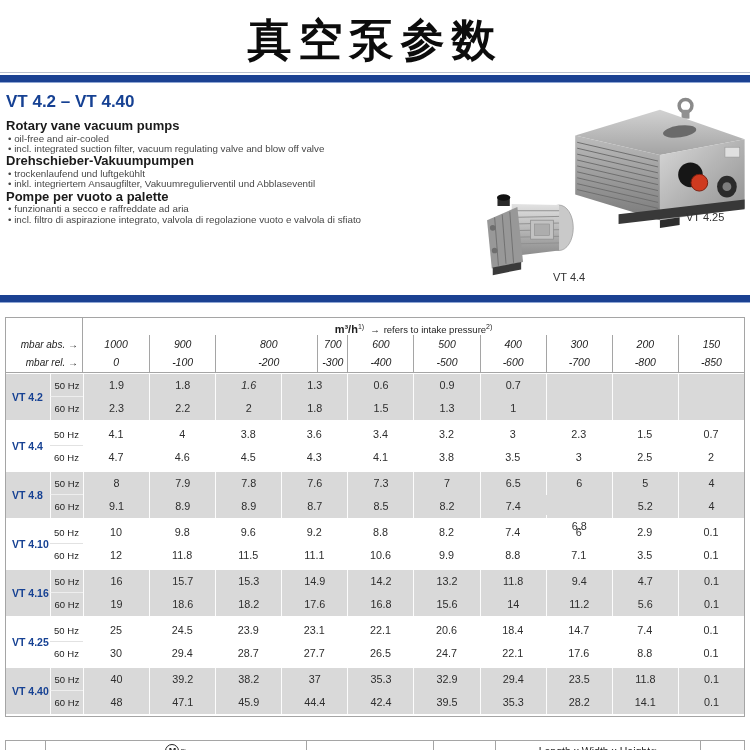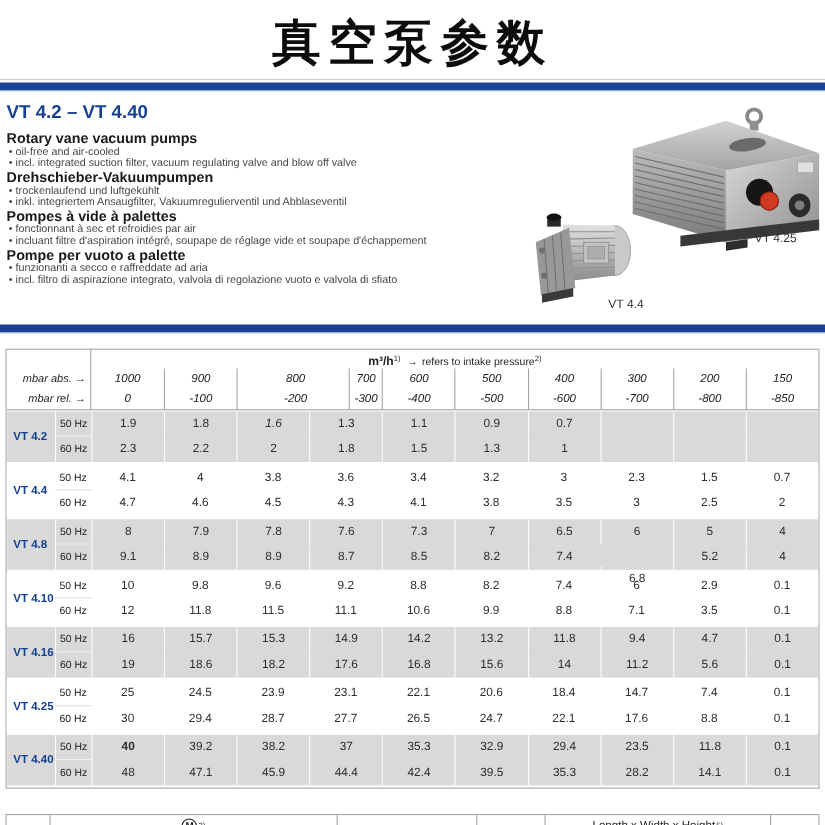--- a/index.html
+++ b/index.html
@@ -93,25 +93,20 @@
 
     <div class="lang-group">
       <div class="lg-head">Rotary vane vacuum pumps</div>
       <div class="bullet">oil-free and air-cooled</div>
       <div class="bullet">incl. integrated suction filter, vacuum regulating valve and blow off valve</div>
     </div>
     <div class="lang-group">
       <div class="lg-head">Drehschieber-Vakuumpumpen</div>
       <div class="bullet">trockenlaufend und luftgekühlt</div>
       <div class="bullet">inkl. integriertem Ansaugfilter, Vakuumregulierventil und Abblaseventil</div>
-    </div>
-    <div class="lang-group">
-      <div class="lg-head">Pompes à vide à palettes</div>
-      <div class="bullet">fonctionnant à sec et refroidies par air</div>
-      <div class="bullet">incluant filtre d'aspiration intégré, soupape de réglage vide et soupape d'échappement</div>
     </div>
     <div class="lang-group">
       <div class="lg-head">Pompe per vuoto a palette</div>
       <div class="bullet">funzionanti a secco e raffreddate ad aria</div>
       <div class="bullet">incl. filtro di aspirazione integrato, valvola di regolazione vuoto e valvola di sfiato</div>
     </div>
 
     <svg class="pump-img pump-large" width="190" height="133" viewBox="0 0 190 135">
       <defs>
         <linearGradient id="gFront" x1="0" y1="0" x2="1" y2="1">
@@ -247,21 +242,21 @@
         </div>
       </div>
     <div class="t-body" id="table-body">
         <div class="t-grid group odd">
           <div class="model-cell">VT 4.2</div>
           <div class="freq-cell r0" style="grid-row: 1;">50 Hz</div>
           <div class="val-cell r0" style="grid-area: 1 / 3;">1.9</div>
           <div class="val-cell r0" style="grid-area: 1 / 4;">1.8</div>
           <div class="val-cell r0" style="grid-area: 1 / 5; font-style: italic;">1.6</div>
           <div class="val-cell r0" style="grid-area: 1 / 6;">1.3</div>
-          <div class="val-cell r0" style="grid-area: 1 / 7;">1.1</div>
+          <div class="val-cell r0" style="grid-area: 1 / 7;">0.6</div>
           <div class="val-cell r0" style="grid-area: 1 / 8;">0.9</div>
           <div class="val-cell r0" style="grid-area: 1 / 9;">0.7</div>
           <div class="val-cell r0" style="grid-area: 1 / 10;"></div>
           <div class="val-cell r0" style="grid-area: 1 / 11;"></div>
           <div class="val-cell r0" style="grid-area: 1 / 12;"></div>
           <div class="freq-cell r1" style="grid-row: 2;">60 Hz</div>
           <div class="val-cell r1" style="grid-area: 2 / 3;">2.3</div>
           <div class="val-cell r1" style="grid-area: 2 / 4;">2.2</div>
           <div class="val-cell r1" style="grid-area: 2 / 5;">2</div>
           <div class="val-cell r1" style="grid-area: 2 / 6;">1.8</div>
@@ -393,21 +388,21 @@
           <div class="val-cell r1" style="grid-area: 2 / 7;">26.5</div>
           <div class="val-cell r1" style="grid-area: 2 / 8;">24.7</div>
           <div class="val-cell r1" style="grid-area: 2 / 9;">22.1</div>
           <div class="val-cell r1" style="grid-area: 2 / 10;">17.6</div>
           <div class="val-cell r1" style="grid-area: 2 / 11;">8.8</div>
           <div class="val-cell r1" style="grid-area: 2 / 12;">0.1</div>
         </div>
         <div class="t-grid group odd">
           <div class="model-cell">VT 4.40</div>
           <div class="freq-cell r0" style="grid-row: 1;">50 Hz</div>
-          <div class="val-cell r0" style="grid-area: 1 / 3; font-weight: bold;">40</div>
+          <div class="val-cell r0" style="grid-area: 1 / 3;">40</div>
           <div class="val-cell r0" style="grid-area: 1 / 4;">39.2</div>
           <div class="val-cell r0" style="grid-area: 1 / 5;">38.2</div>
           <div class="val-cell r0" style="grid-area: 1 / 6;">37</div>
           <div class="val-cell r0" style="grid-area: 1 / 7;">35.3</div>
           <div class="val-cell r0" style="grid-area: 1 / 8;">32.9</div>
           <div class="val-cell r0" style="grid-area: 1 / 9;">29.4</div>
           <div class="val-cell r0" style="grid-area: 1 / 10;">23.5</div>
           <div class="val-cell r0" style="grid-area: 1 / 11;">11.8</div>
           <div class="val-cell r0" style="grid-area: 1 / 12;">0.1</div>
           <div class="freq-cell r1" style="grid-row: 2;">60 Hz</div>

